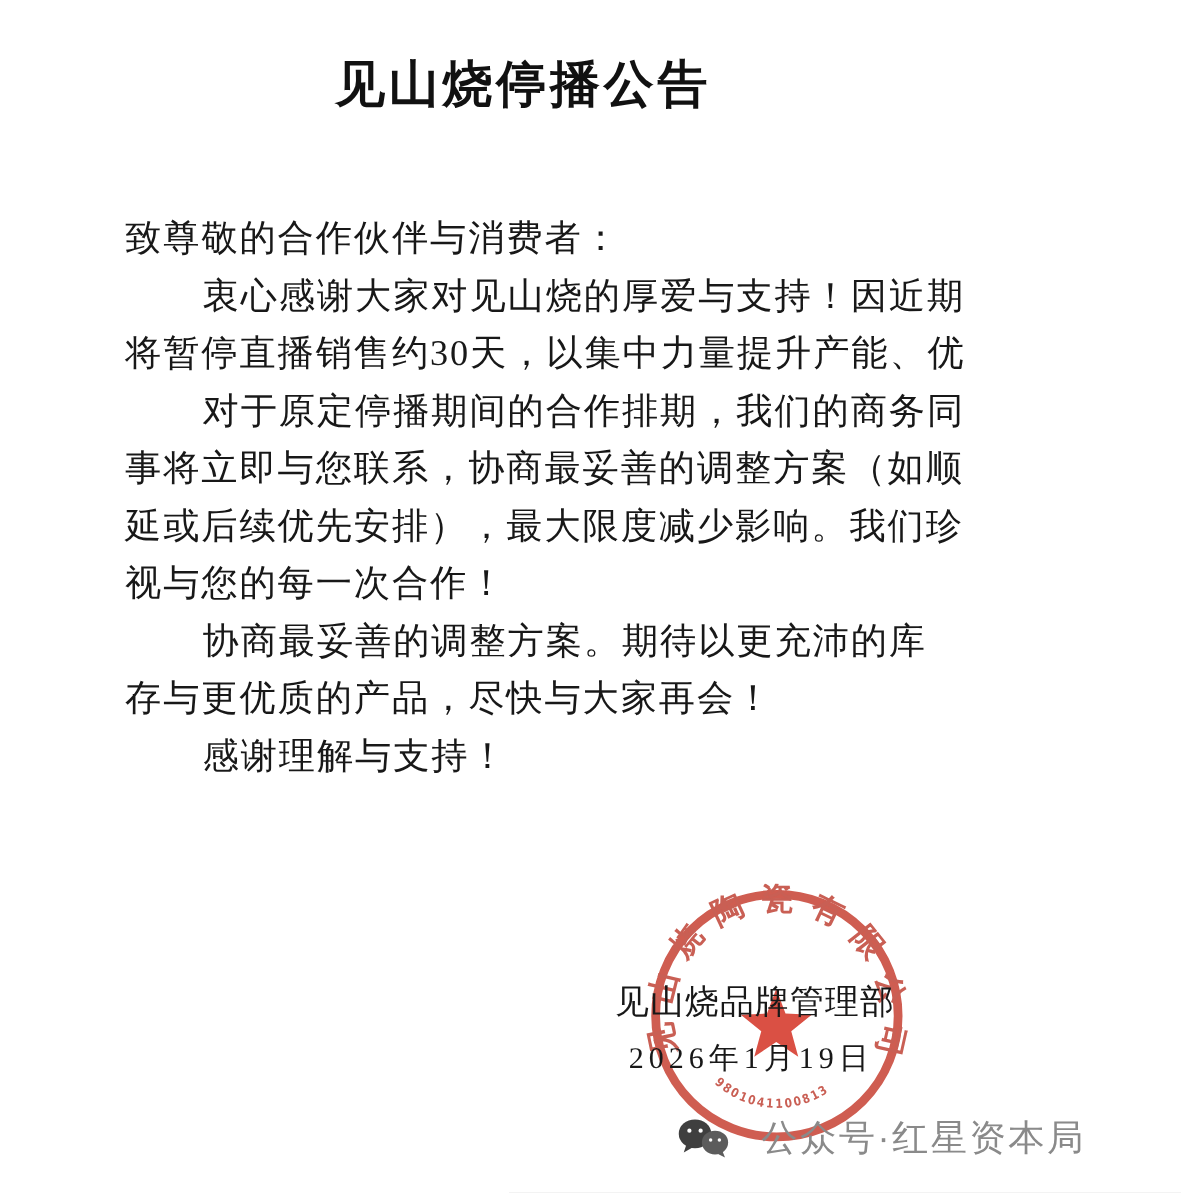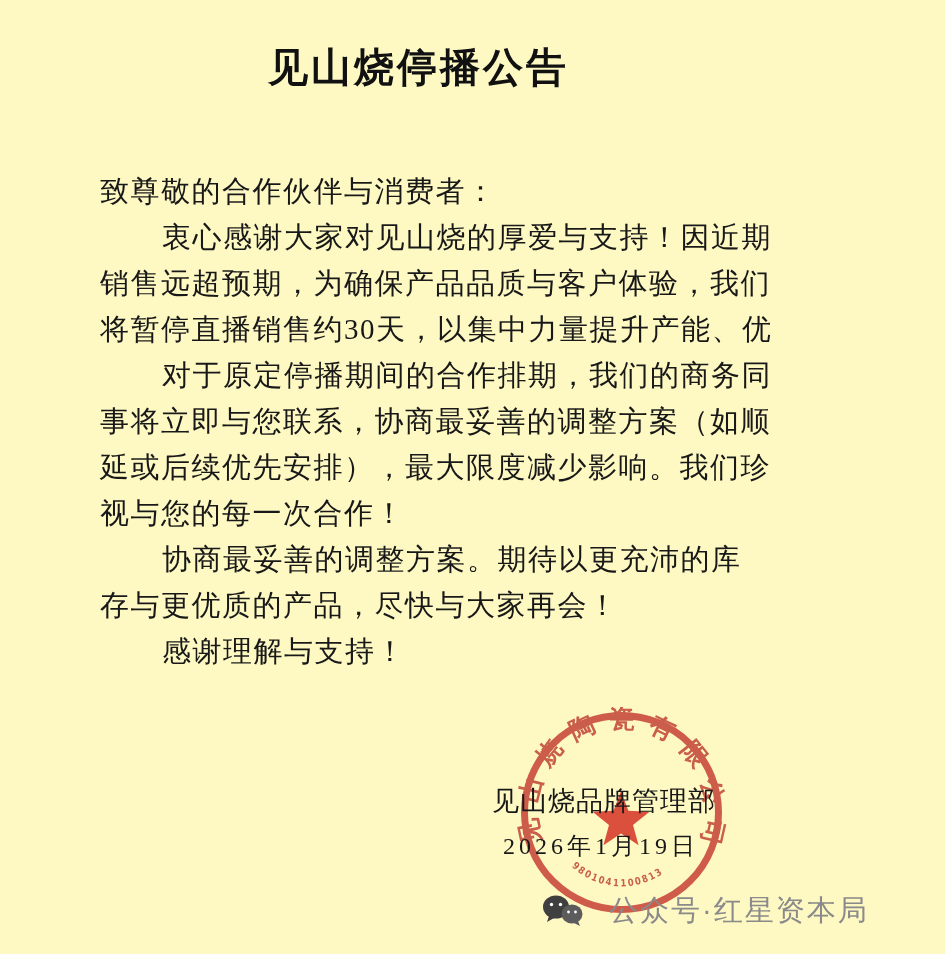--- a/index.html
+++ b/index.html
@@ -2,21 +2,21 @@
 <html><head>
 <meta charset="utf-8">
 <style>
   * { margin: 0; padding: 0; box-sizing: border-box; }
   html, body { background: #e9e9e9; }
   .page {
     position: relative;
     width: 945px;
     height: 954px;
     margin: 0 auto;
-    background: #fef9c3;
+    background: #ffffff;
     overflow: hidden;
     font-family: "Liberation Serif", "DejaVu Serif", serif;
     color: #1c1c1c;
   }
   .doc-title {
     position: absolute;
     left: 268px;
     top: 40px;
     font-size: 40px;
     font-weight: bold;
@@ -106,21 +106,20 @@
 </head>
 <body>
 
 <div class="page">
 
   <div class="doc-title">见山烧停播公告</div>
 
   <div class="body-block" id="body-lines">
       <div class="body-line">致尊敬的合作伙伴与消费者：</div>
       <div class="body-line indent">衷心感谢大家对见山烧的厚爱与支持！因近期</div>
-      <div class="body-line">销售远超预期，为确保产品品质与客户体验，我们</div>
       <div class="body-line">将暂停直播销售约30天，以集中力量提升产能、优</div>
       <div class="body-line indent">对于原定停播期间的合作排期，我们的商务同</div>
       <div class="body-line">事将立即与您联系，协商最妥善的调整方案（如顺</div>
       <div class="body-line">延或后续优先安排），最大限度减少影响。我们珍</div>
       <div class="body-line">视与您的每一次合作！</div>
       <div class="body-line indent">协商最妥善的调整方案。期待以更充沛的库</div>
       <div class="body-line">存与更优质的产品，尽快与大家再会！</div>
       <div class="body-line indent">感谢理解与支持！</div>
     </div>
 

